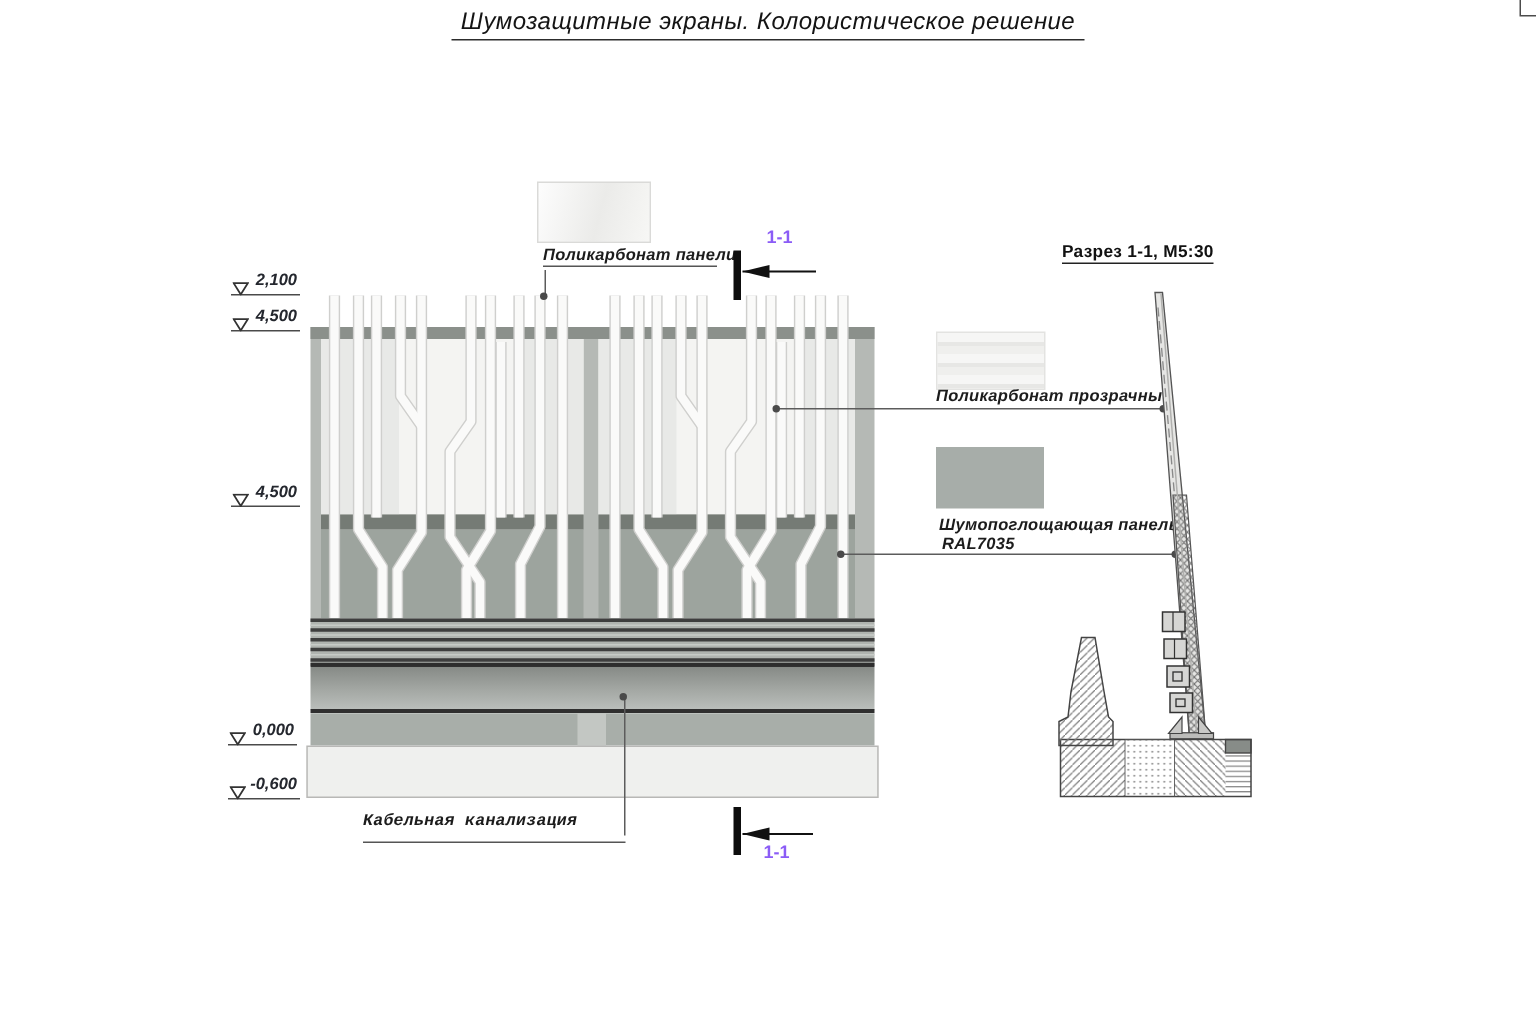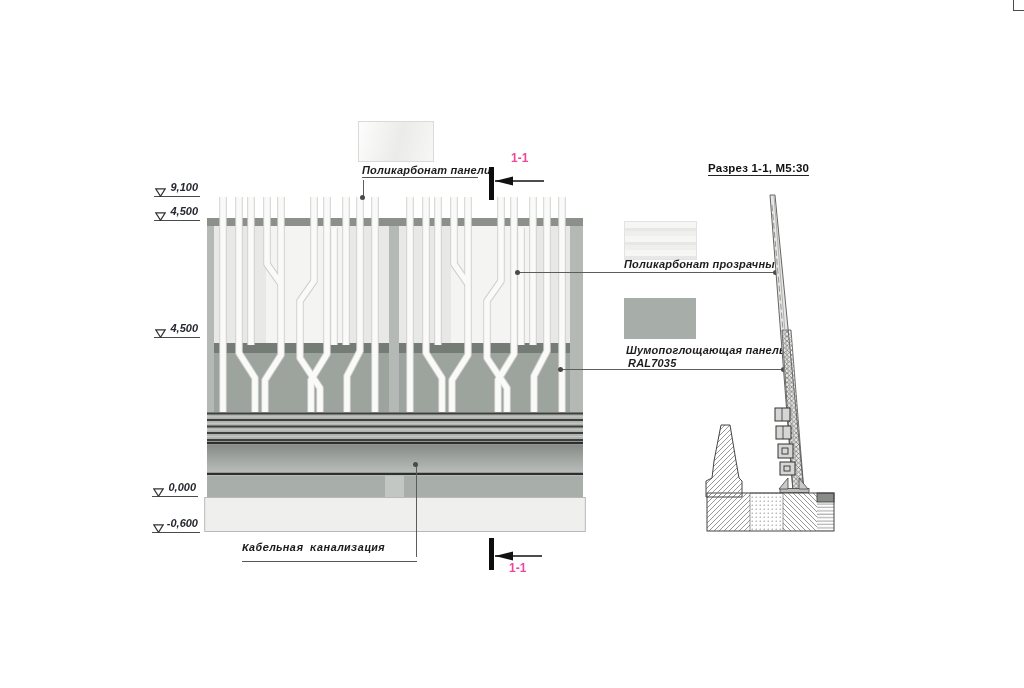--- a/index.html
+++ b/index.html
@@ -18,35 +18,38 @@
     text-align:right;padding-right:2px;box-sizing:border-box;}
   .level svg{position:absolute;left:1px;bottom:-1px;}
   
   .lbl{font:italic 700 11px "Liberation Sans",sans-serif;color:#1c1c1c;letter-spacing:.2px;white-space:nowrap;}
   .u{border-bottom:1.2px solid #555;}
   .hline{border-top:1.1px solid #5c5c5c;height:0;}
   .vline{border-left:1.2px solid #5c5c5c;width:0;}
   .dot{width:5px;height:5px;border-radius:50%;background:#4a4a4a;}
   
   .secbar{width:4.5px;background:#0d0d0d;}
-  .seclbl{font:700 12px "Liberation Sans",sans-serif;color:#ec4899;}
+  .seclbl{font:700 12px "Liberation Sans",sans-serif;color:#8b5cf6;}
   
   .sw-alu{left:358px;top:121px;width:74px;height:39px;border:1px solid #dadad8;
     background:linear-gradient(105deg,#fdfdfd 0%,#ebebe9 55%,#f7f7f5 100%);}
   .sw-poly{left:624px;top:221px;width:71px;height:37px;border:1px solid #e3e3e1;
     background:repeating-linear-gradient(180deg,#f6f6f5 0 6px,#e7e7e5 6px 9px,#efefed 9px 14px);}
   .sw-ral{left:624px;top:298px;width:72px;height:41px;}
   .sec-head{font:700 11.5px "Liberation Sans",sans-serif;color:#111;border-bottom:1.2px solid #222;
     padding-bottom:1px;letter-spacing:.2px;}
 </style>
 </head>
 <body>
 
 <div class="canvas">
 
+  <div class="abs title-wrap">
+    <span>Шумозащитные экраны. Колористическое решение</span>
+  </div>
 
   <div class="abs corner"></div>
 
   <svg class="abs" style="left:204px;top:190px;" width="382" height="345" viewBox="0 0 382 345">
     <defs>
       <linearGradient id="gBand" x1="0" y1="0" x2="0" y2="1">
         <stop offset="0" stop-color="#84888426"></stop>
         <stop offset="0" stop-color="#868a86"></stop>
         <stop offset="0.55" stop-color="#a4a8a4"></stop>
         <stop offset="1" stop-color="#babebb"></stop>
@@ -106,21 +109,21 @@
 
     <g>
       <rect x="3" y="285.5" width="376" height="21.5" fill="#a8aea9"></rect>
       <rect x="181" y="285.5" width="19" height="21.5" fill="#c3c7c3"></rect>
     </g>
 
     <rect x="0.7" y="307.5" width="380.6" height="34" fill="#eff0ee" stroke="#b8b8b6" stroke-width="1"></rect>
   </svg>
 
   <div class="abs level" style="left:154px;top:181px;">
-    <span>9,100</span>
+    <span>2,100</span>
     <svg width="11" height="9">
       <polygon points="0.8,0.8 10.2,0.8 5.5,8.3" fill="#fff" stroke="#333" stroke-width="1.2"></polygon>
       </svg>
   </div>
   <div class="abs level" style="left:154px;top:205px;">
     <span>4,500</span>
     <svg width="11" height="9">
       <polygon points="0.8,0.8 10.2,0.8 5.5,8.3" fill="#fff" stroke="#333" stroke-width="1.2"></polygon>
       </svg>
   </div>

